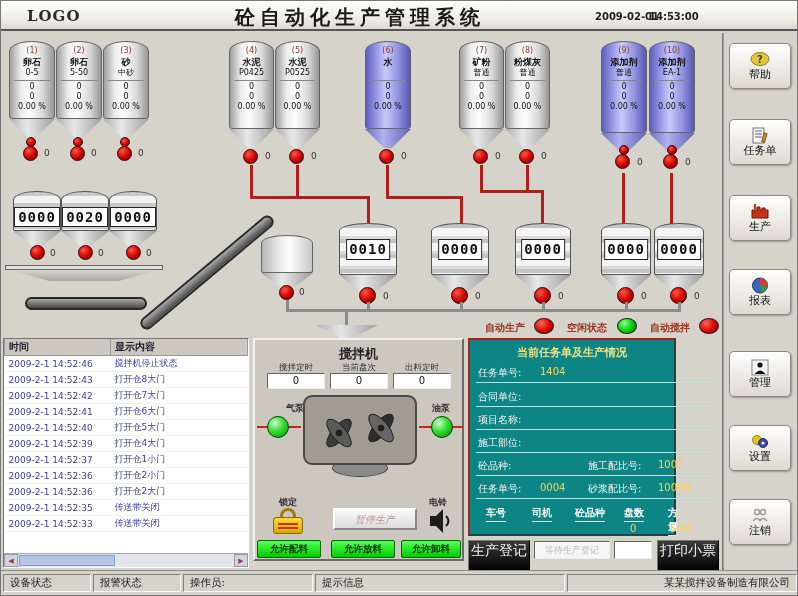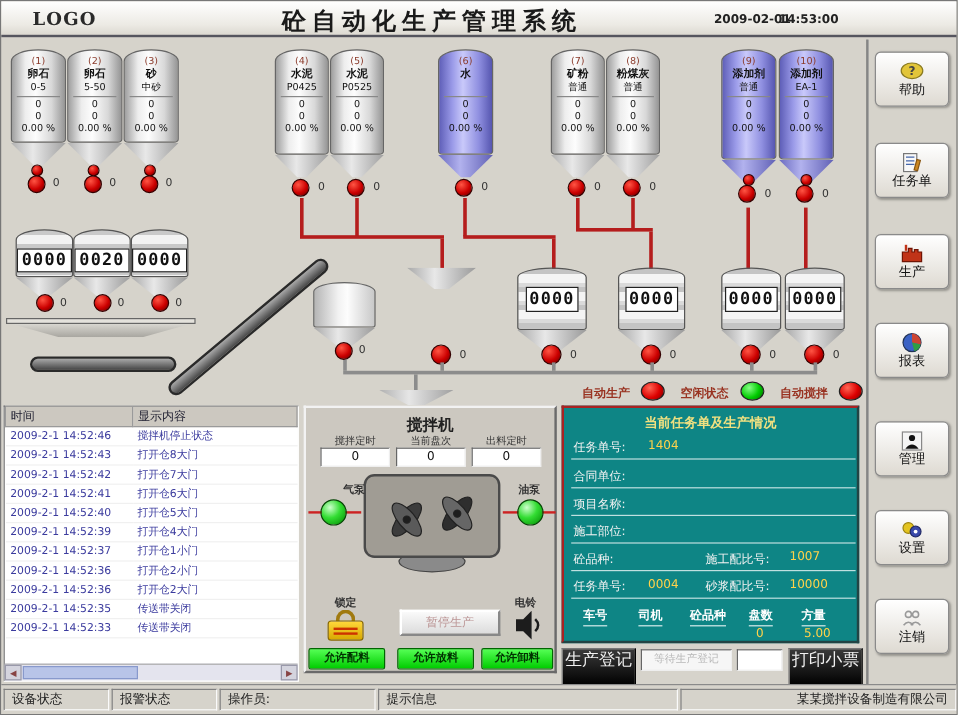--- a/index.html
+++ b/index.html
@@ -52,39 +52,39 @@
 .gpipe{position:absolute;background:#8c8c8c;}
 .belt{position:absolute;height:13px;border:2px solid #2a2a2a;border-radius:8px;background:linear-gradient(180deg,#a8a8a8,#474747);}
 
 .ind-lb{position:absolute;font-size:10px;font-weight:bold;color:#993322;}
 .ind-dot{position:absolute;width:20px;height:16px;border-radius:50%;border:1px solid #222;}
 .dot-red{background:radial-gradient(circle at 35% 30%,#ff6655,#dd0000 55%,#770000);}
 .dot-green{background:radial-gradient(circle at 35% 30%,#88ff88,#00cc00 55%,#006600);}
 
 #log{position:absolute;left:2px;top:337px;width:246px;height:230px;background:#fff;border:1px solid;border-color:#777 #fdfdfd #fdfdfd #777;}
 #log table{border-collapse:collapse;width:100%;table-layout:fixed;}
-#log th{background:#ccc8c0;border:1px solid #9a9a9a;border-top:none;font-size:10px;font-weight:normal;text-align:left;padding:1px 4px;color:#223;height:15px;}
+#log th{background:#ccc8c0;border:1px solid #9a9a9a;border-top:none;font-size:10px;font-weight:bold;text-align:left;padding:1px 4px;color:#223;height:15px;}
 #log td{font-size:9px;color:#3b3b9e;padding:0 4px;height:16px;border-bottom:1px solid #f0f0f0;white-space:nowrap;overflow:hidden;cursor:default;}
 #log .hscroll{position:absolute;bottom:0;left:0;right:0;height:14px;background:#e4e4ee;border-top:1px solid #aaa;}
 .harrow{position:absolute;top:0;width:14px;height:13px;background:#d4d4de;border:1px solid #99a;font-size:7px;color:#884444;text-align:center;line-height:12px;cursor:pointer;}
 .hthumb{position:absolute;left:15px;top:1px;width:96px;height:11px;background:#b8c4e8;border:1px solid #8899cc;cursor:pointer;}
 
 #mixer{position:absolute;left:252px;top:337px;width:211px;height:223px;background:#ccc8c0;border:2px solid;border-color:#f2f2f2 #6a6a6a #6a6a6a #f2f2f2;}
 #mixer .mtitle{position:absolute;left:0;width:100%;top:5px;text-align:center;font-size:13px;font-weight:bold;color:#222;}
 .tlabel{position:absolute;font-size:8.5px;color:#333;width:62px;text-align:center;}
 .tbox{position:absolute;width:58px;height:16px;background:#fff;border:1px solid;border-color:#666 #eee #eee #666;font-size:10px;text-align:center;line-height:14px;color:#111;}
 #drum{position:absolute;left:48px;top:55px;width:114px;height:70px;background:#a09c94;border:2px solid #4a4a4a;border-radius:9px;}
 #ddis{position:absolute;left:77px;top:119px;width:56px;height:18px;background:#8a8a8a;border:1px solid #444;border-radius:50%;}
 .pumplb{position:absolute;font-size:9px;color:#333;font-weight:bold;}
 .pump{position:absolute;width:22px;height:22px;border-radius:50%;background:radial-gradient(circle at 35% 30%,#ccffcc,#33dd33 45%,#008800);border:1px solid #044404;}
 .pstub{position:absolute;height:2px;background:#c22;}
-#pausebtn{position:absolute;left:78px;top:168px;width:84px;height:22px;background:linear-gradient(180deg,#fafafa,#dcdcdc);border:2px solid;border-color:#fff #888 #888 #fff;font-size:10px;color:#bb9595;text-align:center;line-height:20px;cursor:default;}
+#pausebtn{position:absolute;left:78px;top:168px;width:84px;height:22px;background:linear-gradient(180deg,#fafafa,#dcdcdc);border:2px solid;border-color:#fff #888 #888 #fff;font-size:10px;color:#bb9595;text-align:center;line-height:20px;cursor:default;font-style:italic;}
 .permit{position:absolute;top:200px;height:18px;background:linear-gradient(180deg,#55ff55,#00cc00);border:1px solid #006600;border-radius:2px;font-size:9.5px;font-weight:bold;color:#003300;text-align:center;line-height:16px;cursor:pointer;}
 
-#task{position:absolute;left:467px;top:337px;width:248px;height:198px;background:#0e8585;border:2px solid;border-color:#aa2222 #244 #244 #aa2222;}
+#task{position:absolute;left:467px;top:337px;width:208px;height:198px;background:#0e8585;border:2px solid;border-color:#aa2222 #244 #244 #aa2222;}
 #task .ttl{position:absolute;left:0;width:100%;top:5px;text-align:center;font-size:11px;font-weight:bold;color:#f0e080;}
 .trow{position:absolute;font-size:10px;color:#f2f2f2;white-space:nowrap;}
 .tval{position:absolute;font-size:10px;color:#ffd24a;white-space:nowrap;}
 .tline{position:absolute;left:6px;width:237px;height:1px;background:#bfe0e0;}
 .thead{position:absolute;font-size:10px;font-weight:bold;color:#fff;border-bottom:1px solid #d8eded;padding-bottom:1px;}
 
 .blackbtn{position:absolute;top:539px;height:32px;background:linear-gradient(180deg,#3a3a3a,#000);border:1px solid;border-color:#777 #000 #000 #777;color:#f0f0f0;font-size:14px;text-align:center;line-height:18px;cursor:pointer;}
 .whitebox{position:absolute;top:540px;height:18px;background:#f6f6f6;border:1px solid;border-color:#666 #eee #eee #666;font-size:9px;color:#b8b8b8;text-align:center;line-height:16px;}
 
 #sbar{position:absolute;left:0;top:569px;width:798px;height:36px;background:#d6d3cb;border-top:1px solid #8a8a8a;}
@@ -358,20 +358,23 @@
   <div class="belt" style="left:121px;top:265px;width:170px;transform:rotate(-40deg)"></div>
 
   <div class="thop">
     <div class="tbody"></div>
     <div class="tfunnel"></div>
     <div class="ball b14" style="left:18px;top:50px"></div>
     <span class="zlab" style="left:38px;top:52px">0</span>
   </div>
 
   <div class="whop" style="left:338px;width:58px">
+    <div class="wbody">
+        <div class="disp">0010</div>
+      </div>
     <div class="wfunnel"></div>
     <div class="ball b16" style="left:20px;top:64px"></div>
     <span class="zlab" style="left:44px;top:68px">0</span>
   </div>
   <div class="whop" style="left:430px;width:58px">
     <div class="wbody">
         <div class="disp">0000</div>
       </div>
     <div class="wfunnel"></div>
     <div class="ball b16" style="left:20px;top:64px"></div>

